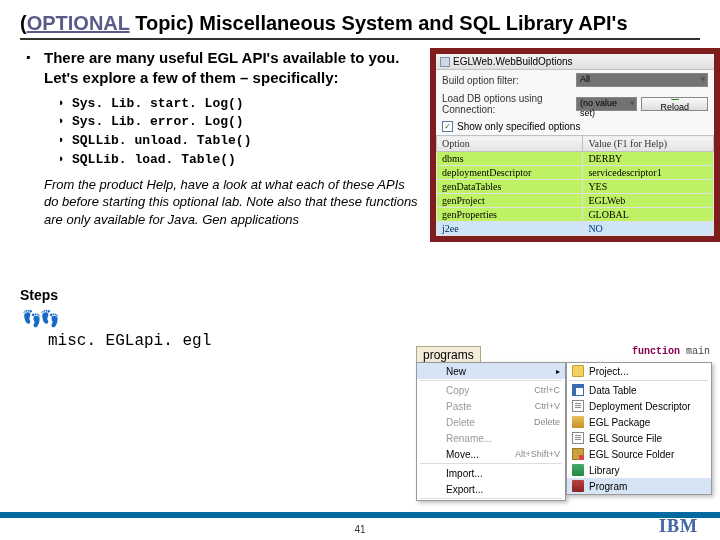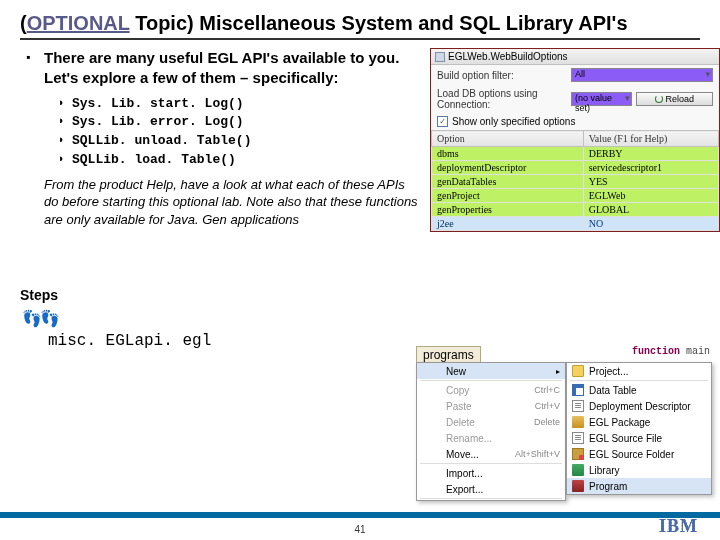--- a/index.html
+++ b/index.html
@@ -16,28 +16,28 @@
   .api-item { font-family: "Courier New", monospace; font-weight: bold; font-size: 13px; padding-left: 14px; position: relative; line-height: 1.45; }
   .api-item::before { content: "◗"; position: absolute; left: 0; font-size: 11px; top: 1px; }
   .help-note { margin-left: 24px; font-style: italic; font-size: 13px; line-height: 1.35; }
   .steps-section { margin-top: 58px; }
   .steps-label { font-weight: bold; font-size: 14px; margin-bottom: 6px; }
   .footprints { font-size: 16px; letter-spacing: -2px; margin-left: 2px; margin-bottom: 4px; }
   .step-line { font-size: 14px; padding-left: 28px; position: relative; line-height: 1.35; }
   .step-line::before { content: "◗◗"; position: absolute; left: 0; font-size: 13px; letter-spacing: -3px; font-weight: bold; }
   .step-line .code { font-family: "Courier New", monospace; font-weight: bold; }
   .filename { font-family: "Courier New", monospace; font-weight: normal; font-size: 16px; margin-left: 28px; margin-top: 2px; }
-  .panel { border: 1px solid #7f1d1d; background: #f0f0f0; font-size: 10px; width: 290px; }
+  .panel { border: 6px solid #7f1d1d; background: #f0f0f0; font-size: 10px; width: 290px; }
   .panel-titlebar { background: linear-gradient(#f4f4f4,#e0e0e0); padding: 2px 4px; border-bottom: 1px solid #c0c0c0; display: flex; align-items: center; gap: 3px; }
   .pti { width: 10px; height: 10px; background: #d0d8e8; border: 1px solid #8090a8; }
   .panel-row { display: flex; align-items: center; padding: 3px 6px; gap: 4px; background: #f8f8f8; }
   .panel-row label { flex: 0 0 130px; color: #333; }
-  .select { flex: 1; height: 14px; background: #8b5cf6; border: 1px solid #888; font-size: 9px; padding: 0 3px; position: relative; }
+  .select { flex: 1; height: 14px; background: #737373; border: 1px solid #888; font-size: 9px; padding: 0 3px; position: relative; }
   .select::after { content: "▾"; position: absolute; right: 2px; top: 0; font-size: 9px; color: #555; }
-  .reload-btn { background: linear-gradient(#fafafa,#ddd); border: 1px solid #888; font-size: 9px; padding: 0 18px; height: 14px; display: flex; align-items: center; gap: 2px; }
+  .reload-btn { background: linear-gradient(#fafafa,#ddd); border: 1px solid #888; font-size: 9px; padding: 0 18px; height: 14px; display: flex; align-items: center; gap: 2px; flex-direction: column; }
   .reload-btn .ri { width: 8px; height: 8px; border: 1px solid #2a7a2a; border-radius: 50%; border-top-color: transparent; }
   .checkbox-row { display: flex; align-items: center; gap: 4px; padding: 3px 6px; font-size: 10px; background: #f8f8f8; }
   .chk { width: 11px; height: 11px; border: 1px solid #5a7aa0; background: #fff; font-size: 8px; text-align: center; line-height: 9px; color: #2a6a2a; }
   .table { width: 100%; border-collapse: collapse; font-size: 10px; background: #bef264; font-family: Liberation Serif, serif; }
   .table th { background: linear-gradient(#f4f4f4,#e4e4e4); border: 1px solid #c0c0c0; padding: 2px 5px; text-align: left; font-weight: normal; color: #333; }
   .table td { border: 1px solid #e0e0e0; padding: 1px 5px; }
   .table tr.hl td { background: #cfe4f7; color: #002a55; }
   .table tr.hl td:last-child { color: #003a8a; }
   .ctx-area { position: absolute; bottom: 42px; right: 8px; width: 296px; height: 152px; }
   .ctx-tab { position: absolute; top: 0; left: 0; background: #f3ecd8; border: 1px solid #b0a880; font-size: 12px; padding: 1px 6px; }

